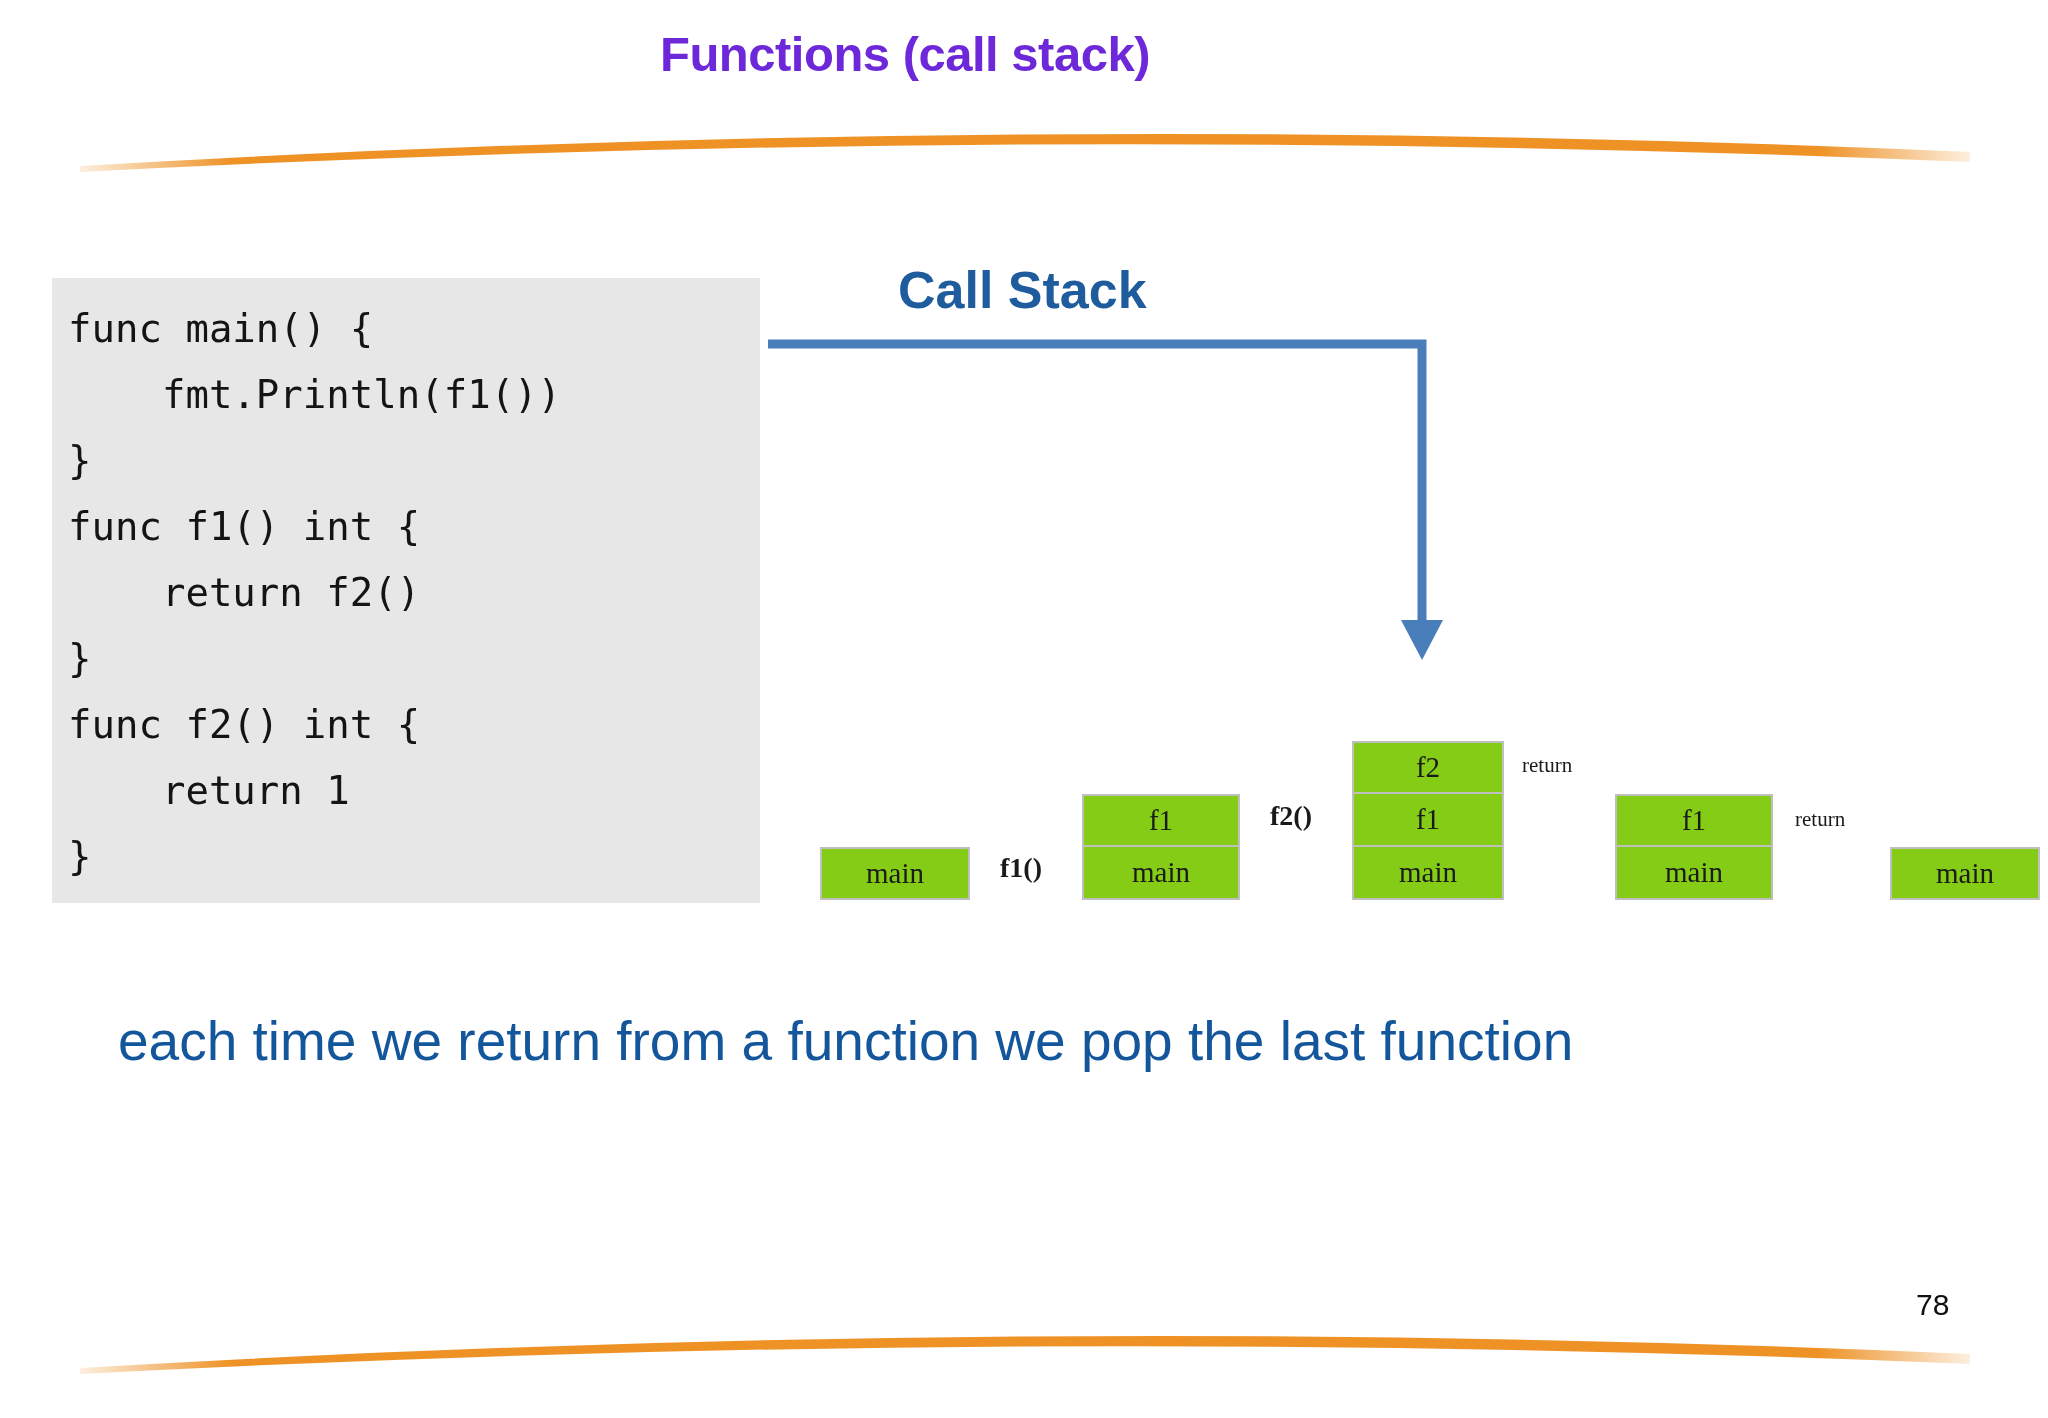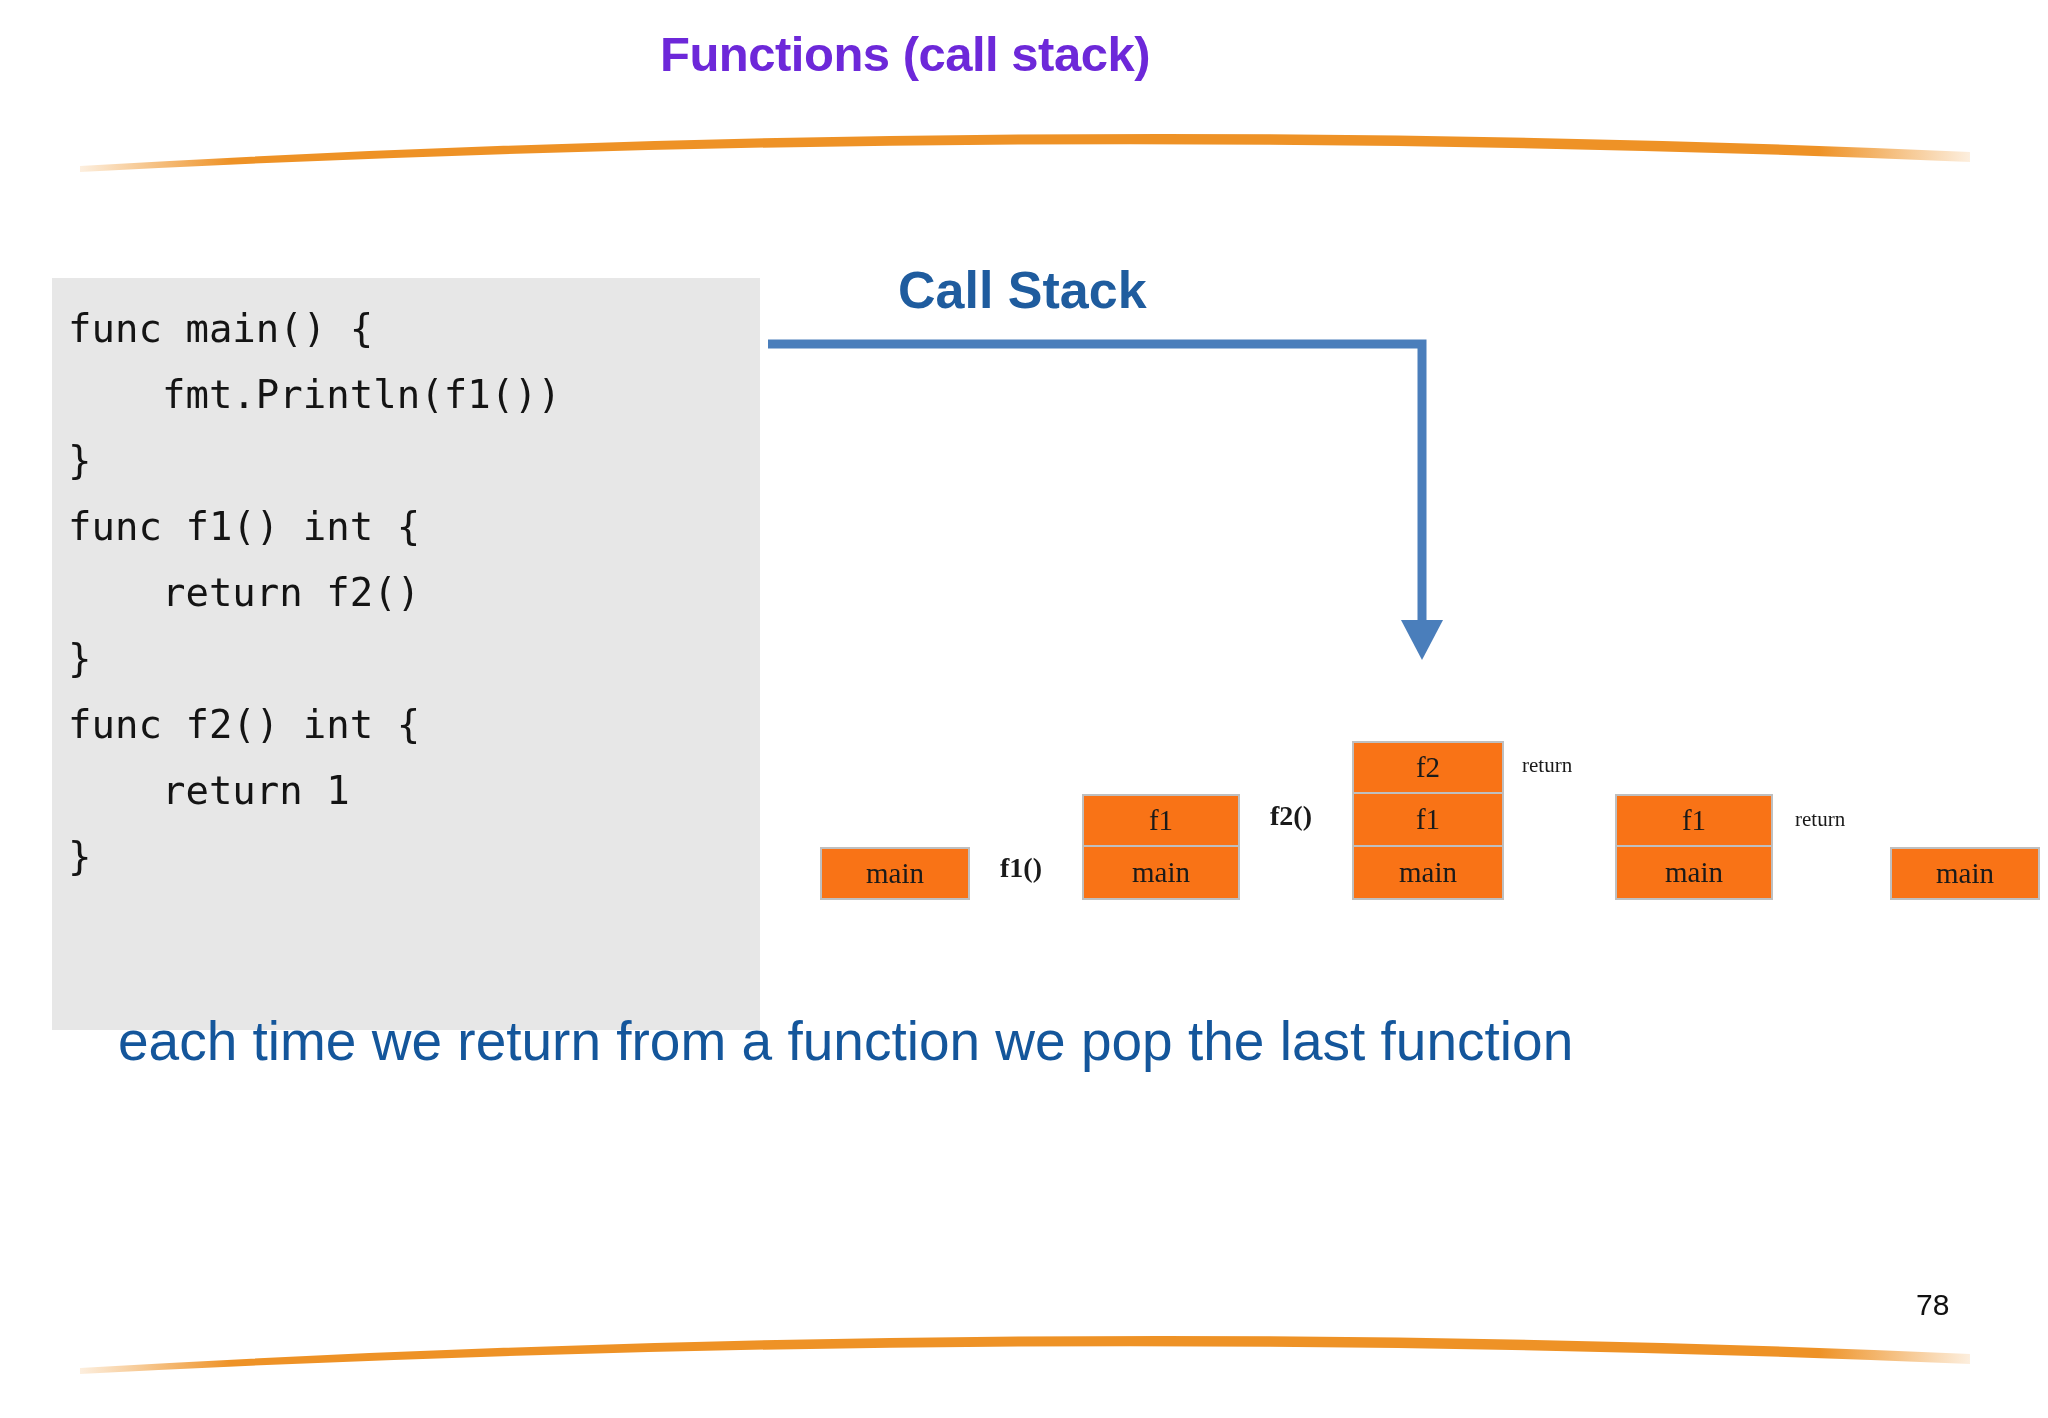--- a/index.html
+++ b/index.html
@@ -46,21 +46,21 @@
     height: 70px;
     pointer-events: none;
   }
 
   
   .code-block {
     position: absolute;
     left: 52px;
     top: 278px;
     width: 708px;
-    height: 752px;
+    height: 625px;
     background: #E7E7E7;
     box-sizing: border-box;
     padding: 18px 0 0 16px;
   }
   .code-block pre {
     margin: 0;
     font-family: "DejaVu Sans Mono", "Liberation Mono", monospace;
     font-size: 39px;
     line-height: 66px;
     color: #141414;
@@ -100,21 +100,21 @@
   .stack-state {
     position: absolute;
     bottom: 30px;
     display: flex;
     flex-direction: column;
     justify-content: flex-end;
   }
   .frame {
     width: 100%;
     height: 53px;
-    background: #f97316;
+    background: #84cc16;
     border-left: 2px solid #BFBFBF;
     border-right: 2px solid #BFBFBF;
     border-bottom: 2px solid #BFBFBF;
     box-sizing: border-box;
     display: flex;
     align-items: center;
     justify-content: center;
     font-family: "Liberation Serif", serif;
     font-size: 29px;
     color: #1A1A1A;

